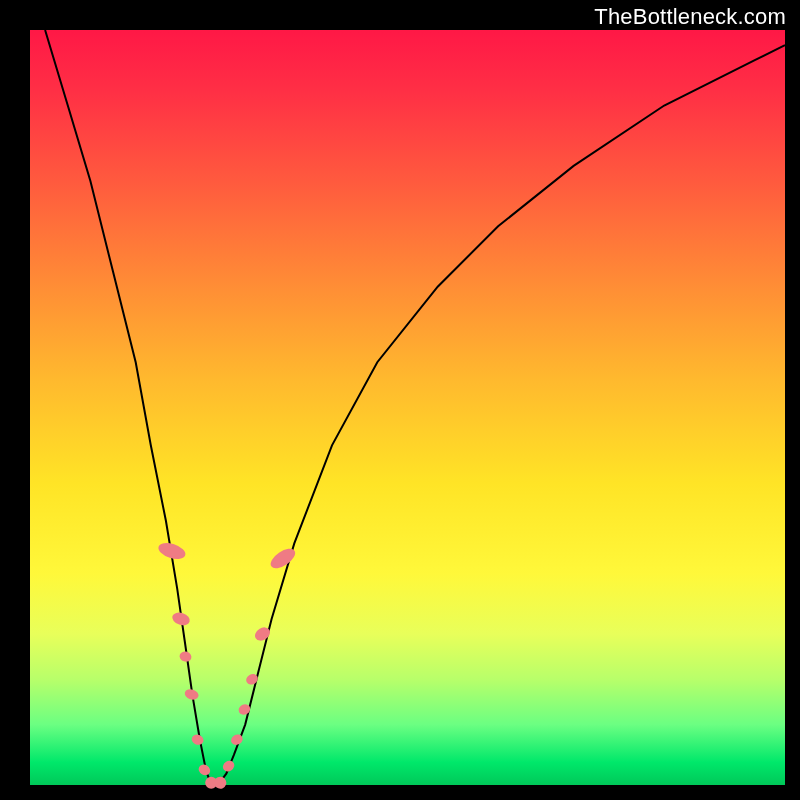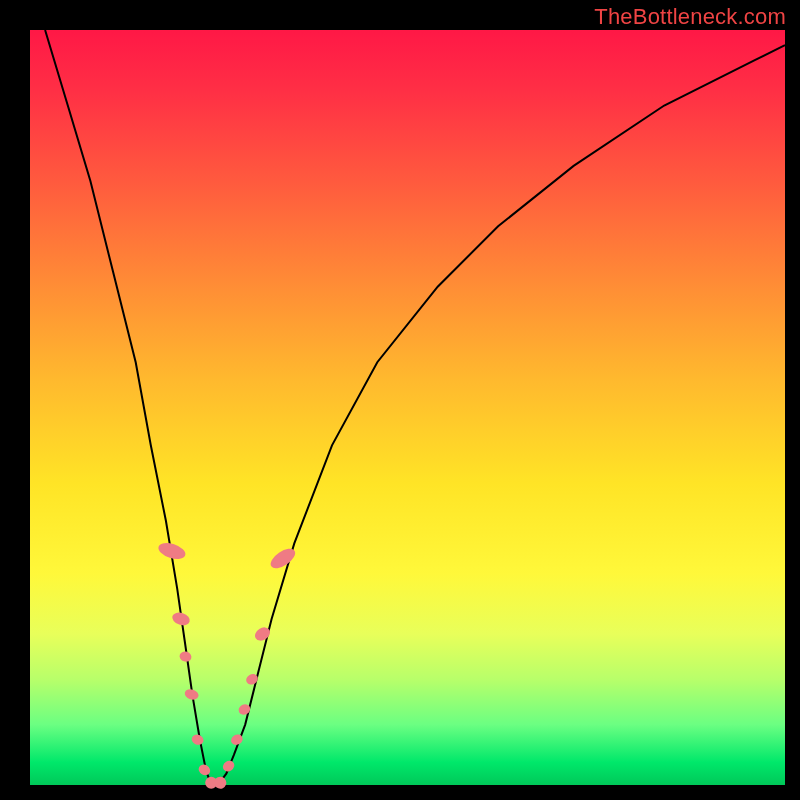--- a/index.html
+++ b/index.html
@@ -38,21 +38,21 @@
       #b8ff6a 86%,
       #6bff82 92%,
       #00e86a 97%,
       #00c859 100%
     );
   }
   .watermark {
     position: absolute;
     top: 4px;
     right: 14px;
-    color: #ef4444;
+    color: #ffffff;
     font-size: 22px;
     font-weight: 400;
     letter-spacing: 0.2px;
     user-select: none;
   }
   svg.curve {
     position: absolute;
     left: 0;
     top: 0;
     width: 755px;

